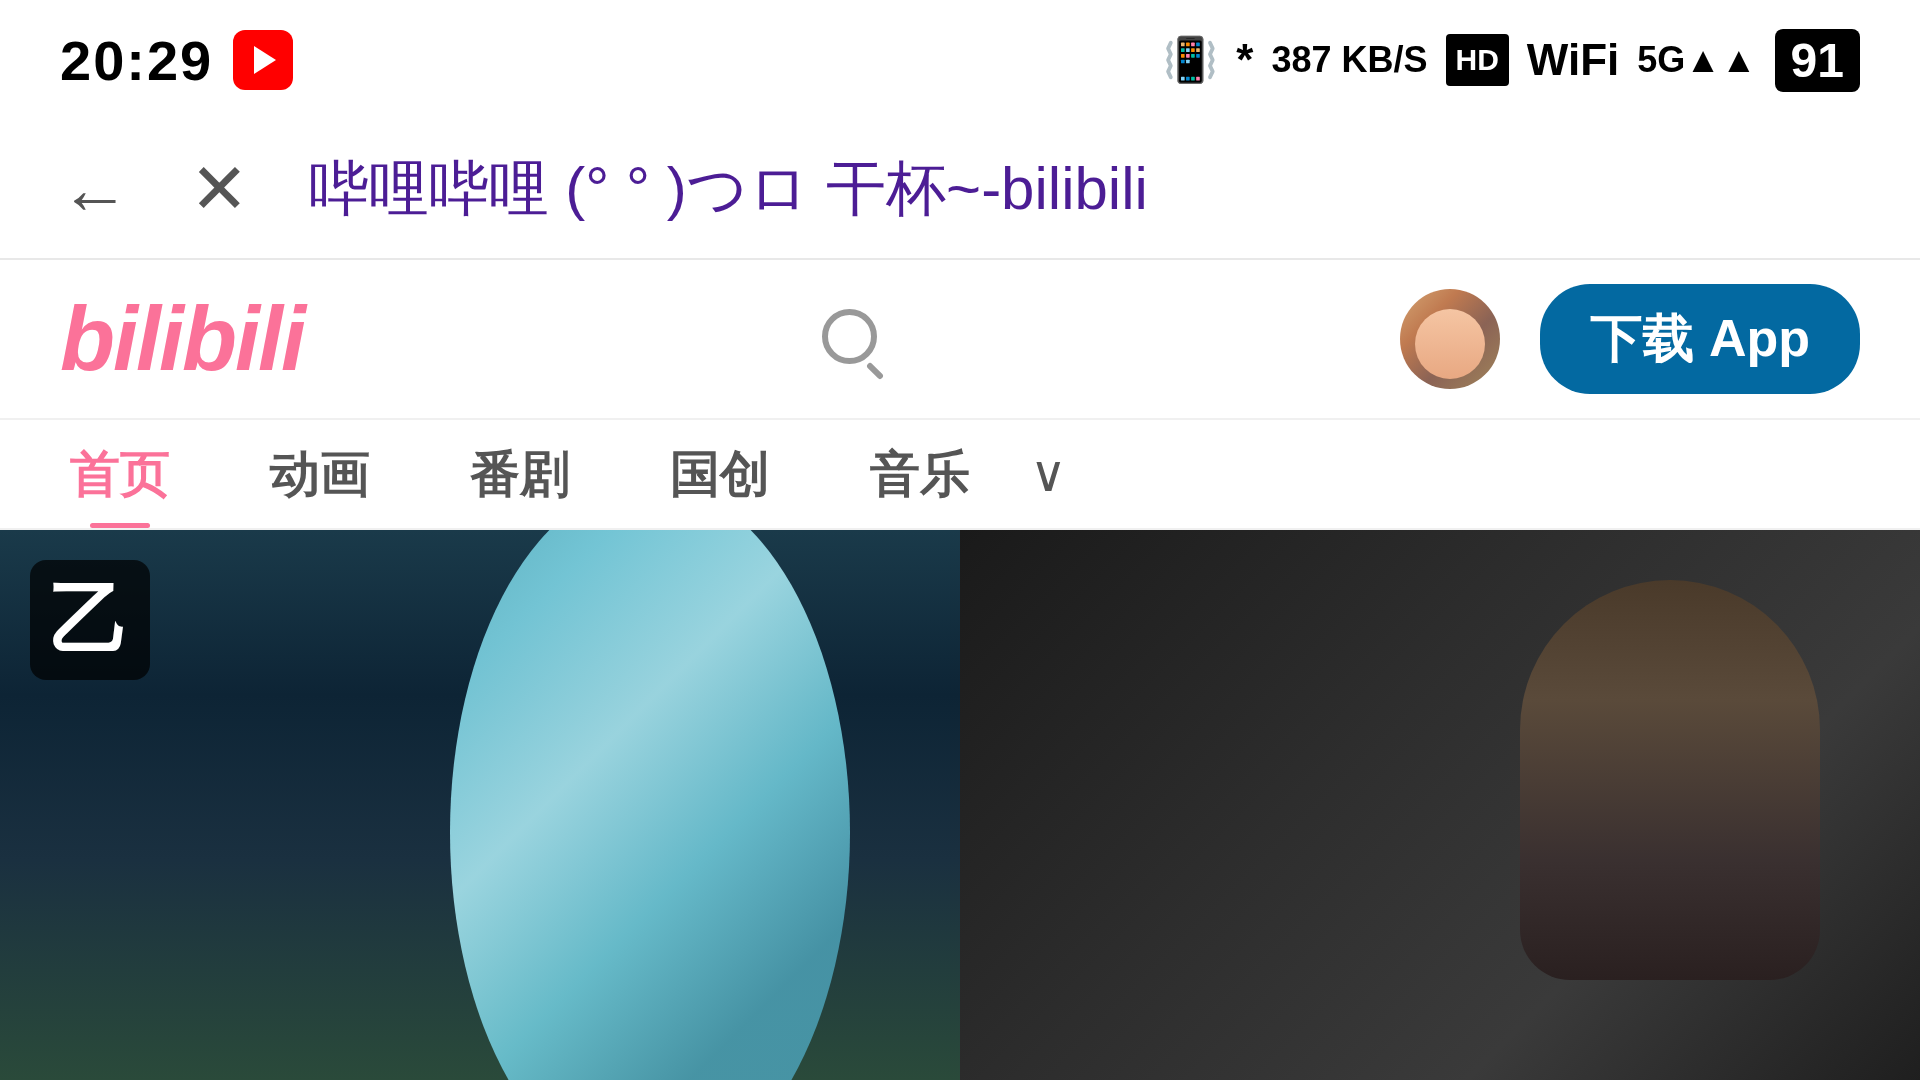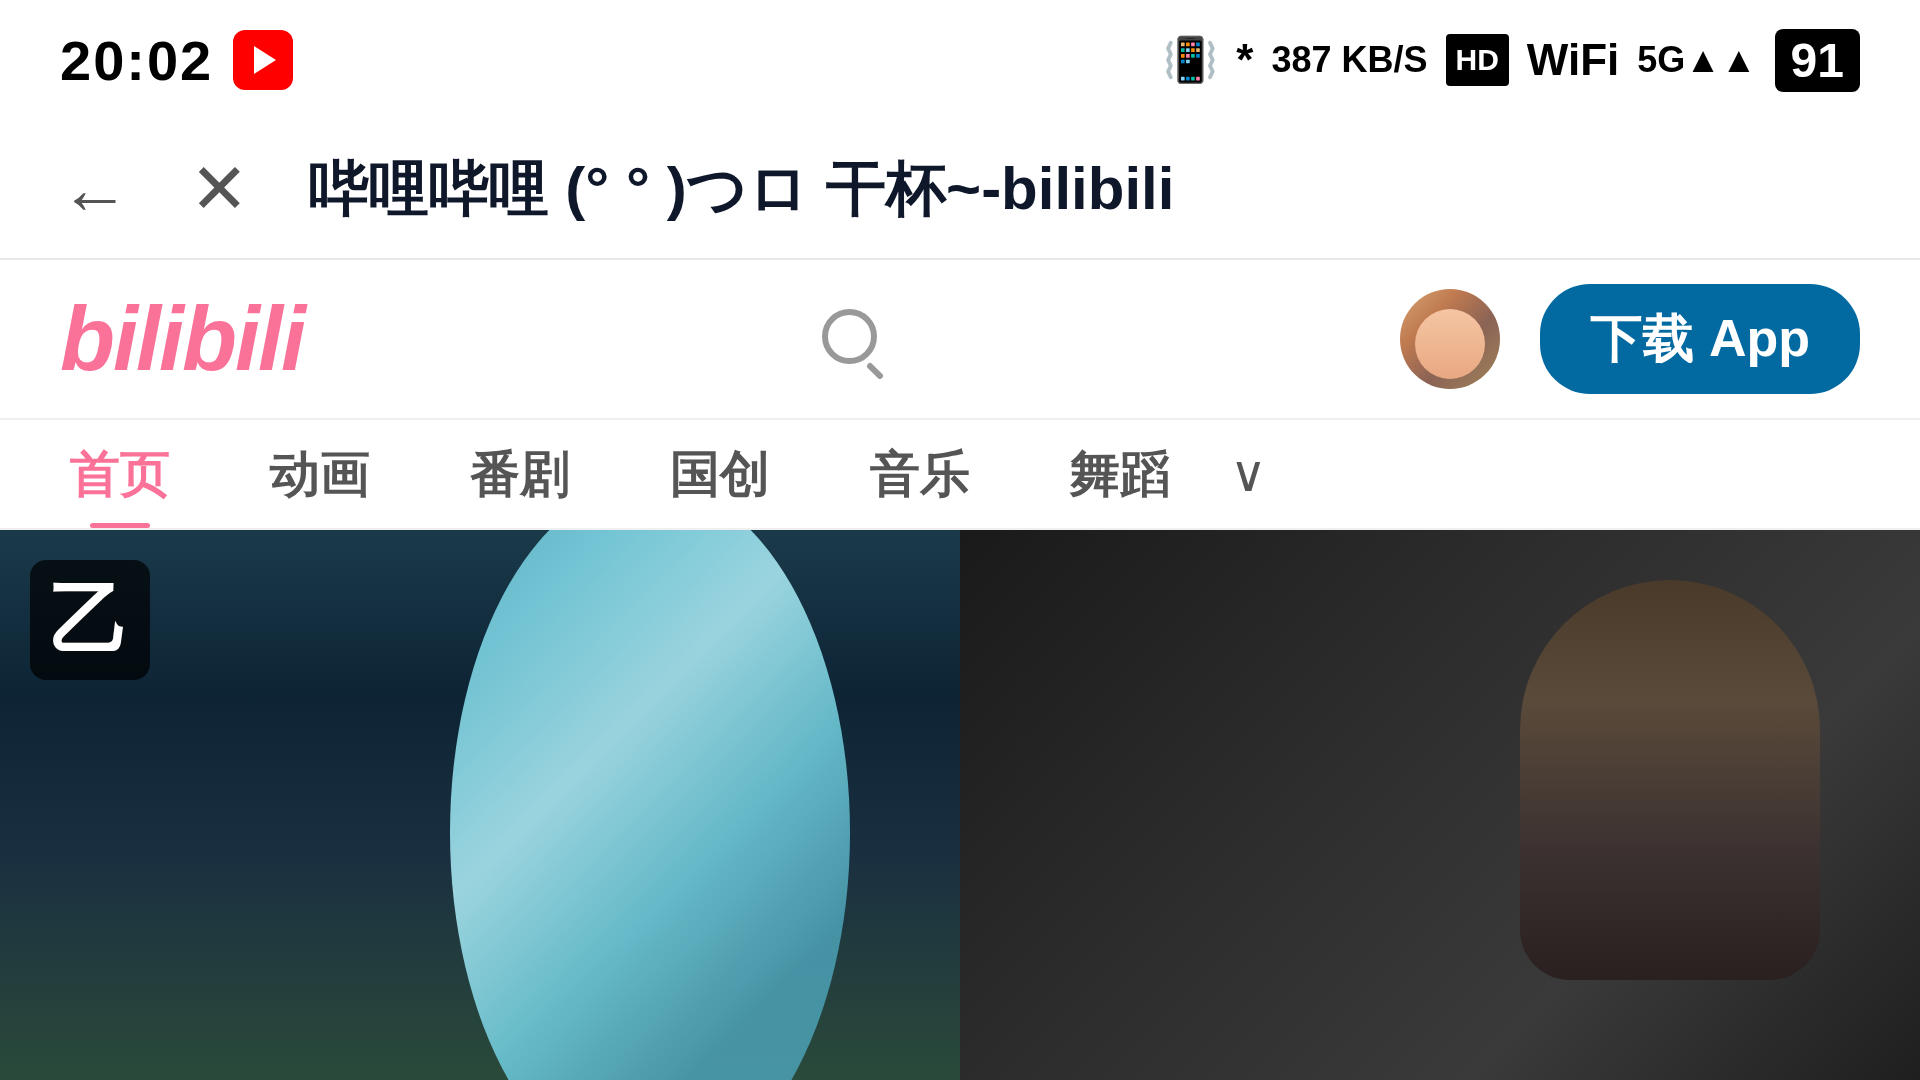--- a/index.html
+++ b/index.html
@@ -117,22 +117,22 @@
 
     .nav-close {
       font-size: 70px;
       color: #555555;
       font-weight: 300;
       cursor: pointer;
     }
 
     .nav-title {
       font-size: 60px;
-      color: #0f172a;
-      font-weight: 700;
+      color: #4c1d95;
+      font-weight: 400;
       flex: 1;
     }
 
     
     .app-header {
       width: 100%;
       height: 160px;
       background: #ffffff;
       display: flex;
       align-items: center;
@@ -345,21 +345,21 @@
       height: 400px;
       background: linear-gradient(180deg, #4a3a2a 0%, #5a4a3a 30%, #3a3030 70%, #2a2020 100%);
       border-radius: 150px 150px 50px 50px;
     }
   </style>
 </head>
 <body>
 
 <div class="status-bar">
   <div class="status-left">
-    <span class="status-time">20:02</span>
+    <span class="status-time">20:29</span>
     <div class="youtube-icon">
       <div class="youtube-play"></div>
     </div>
   </div>
   <div class="status-right">
 
     <span class="status-icon">📳</span>
 
     <span class="status-icon">*</span>
 
@@ -417,23 +417,20 @@
   </div>
   <div class="tab-item">
     <span>番剧</span>
   </div>
   <div class="tab-item">
     <span>国创</span>
   </div>
   <div class="tab-item">
     <span>音乐</span>
   </div>
-  <div class="tab-item">
-    <span>舞蹈</span>
-  </div>
   <span class="tab-more">∨</span>
 </div>
 
 <div class="content-area">
   <div class="content-card card-left">
     <div class="card-img-left">
       <div class="overlay-icon">
         <span class="overlay-char">乙</span>
       </div>
       <div class="anime-char"></div>

